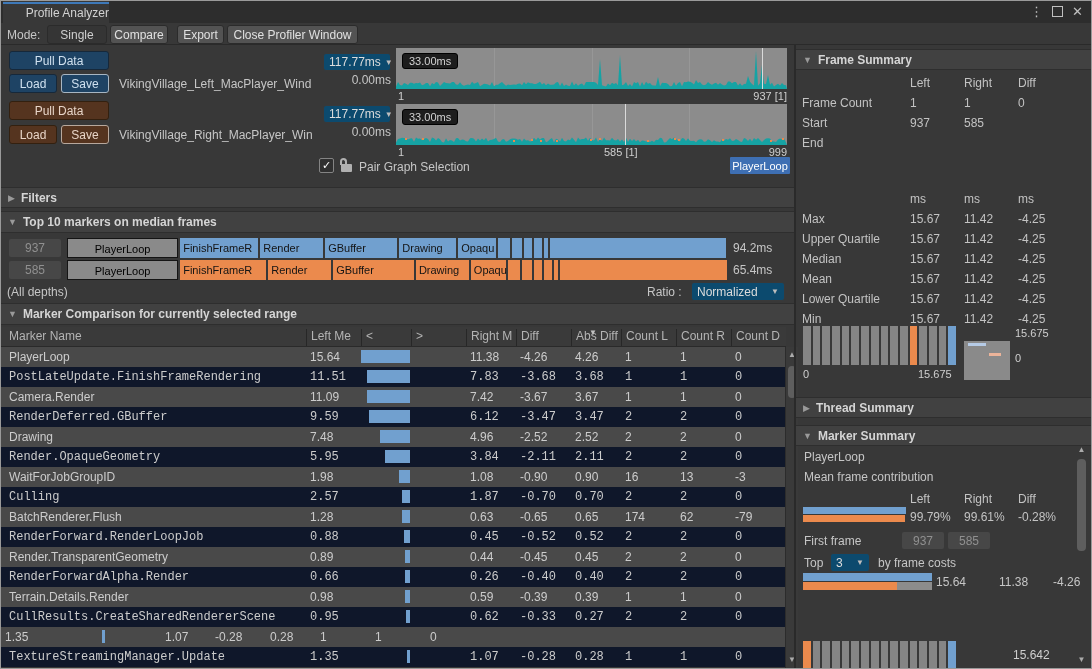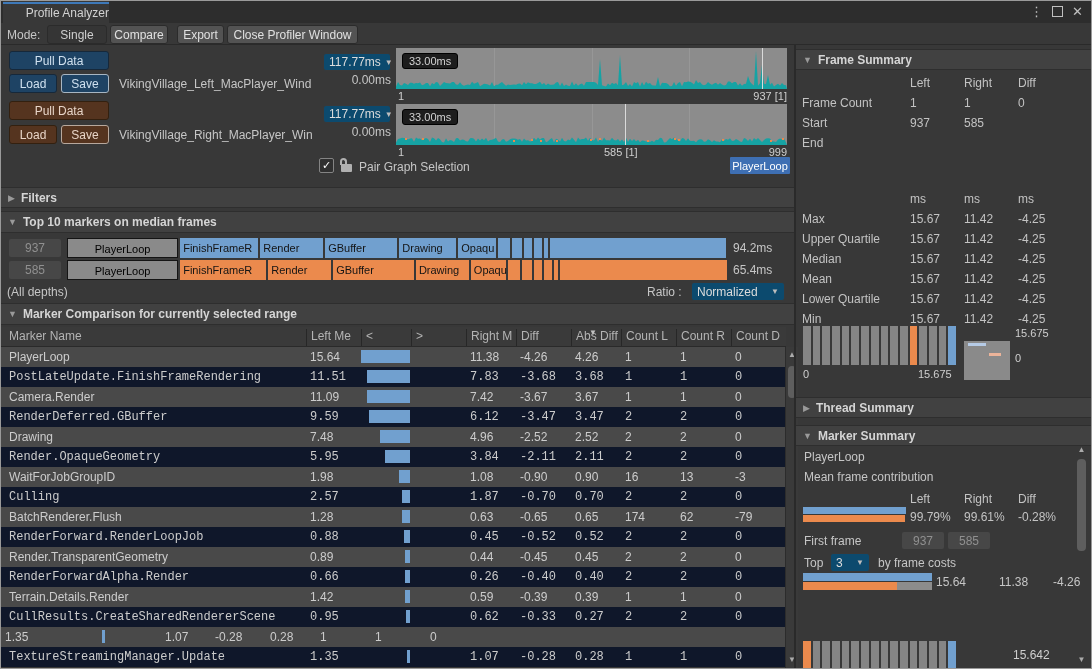--- a/index.html
+++ b/index.html
@@ -420,21 +420,21 @@
         <div class="c w-rm">0.26</div>
         <div class="c w-diff">-0.40</div>
         <div class="c w-ad">0.40</div>
         <div class="c w-cl">2</div>
         <div class="c w-cr">2</div>
         <div class="c w-cd">0</div>
       </div>
 
       <div class="crow row-odd">
         <div class="c w-name">Terrain.Details.Render</div>
-        <div class="c w-lm">1.42</div>
+        <div class="c w-lm">0.98</div>
         <div class="c w-lt">
           <div class="bar" style="width: 9.2%;"></div>
         </div>
         <div class="c w-gt"></div>
         <div class="c w-rm">0.59</div>
         <div class="c w-diff">-0.39</div>
         <div class="c w-ad">0.39</div>
         <div class="c w-cl">1</div>
         <div class="c w-cr">1</div>
         <div class="c w-cd">0</div>

